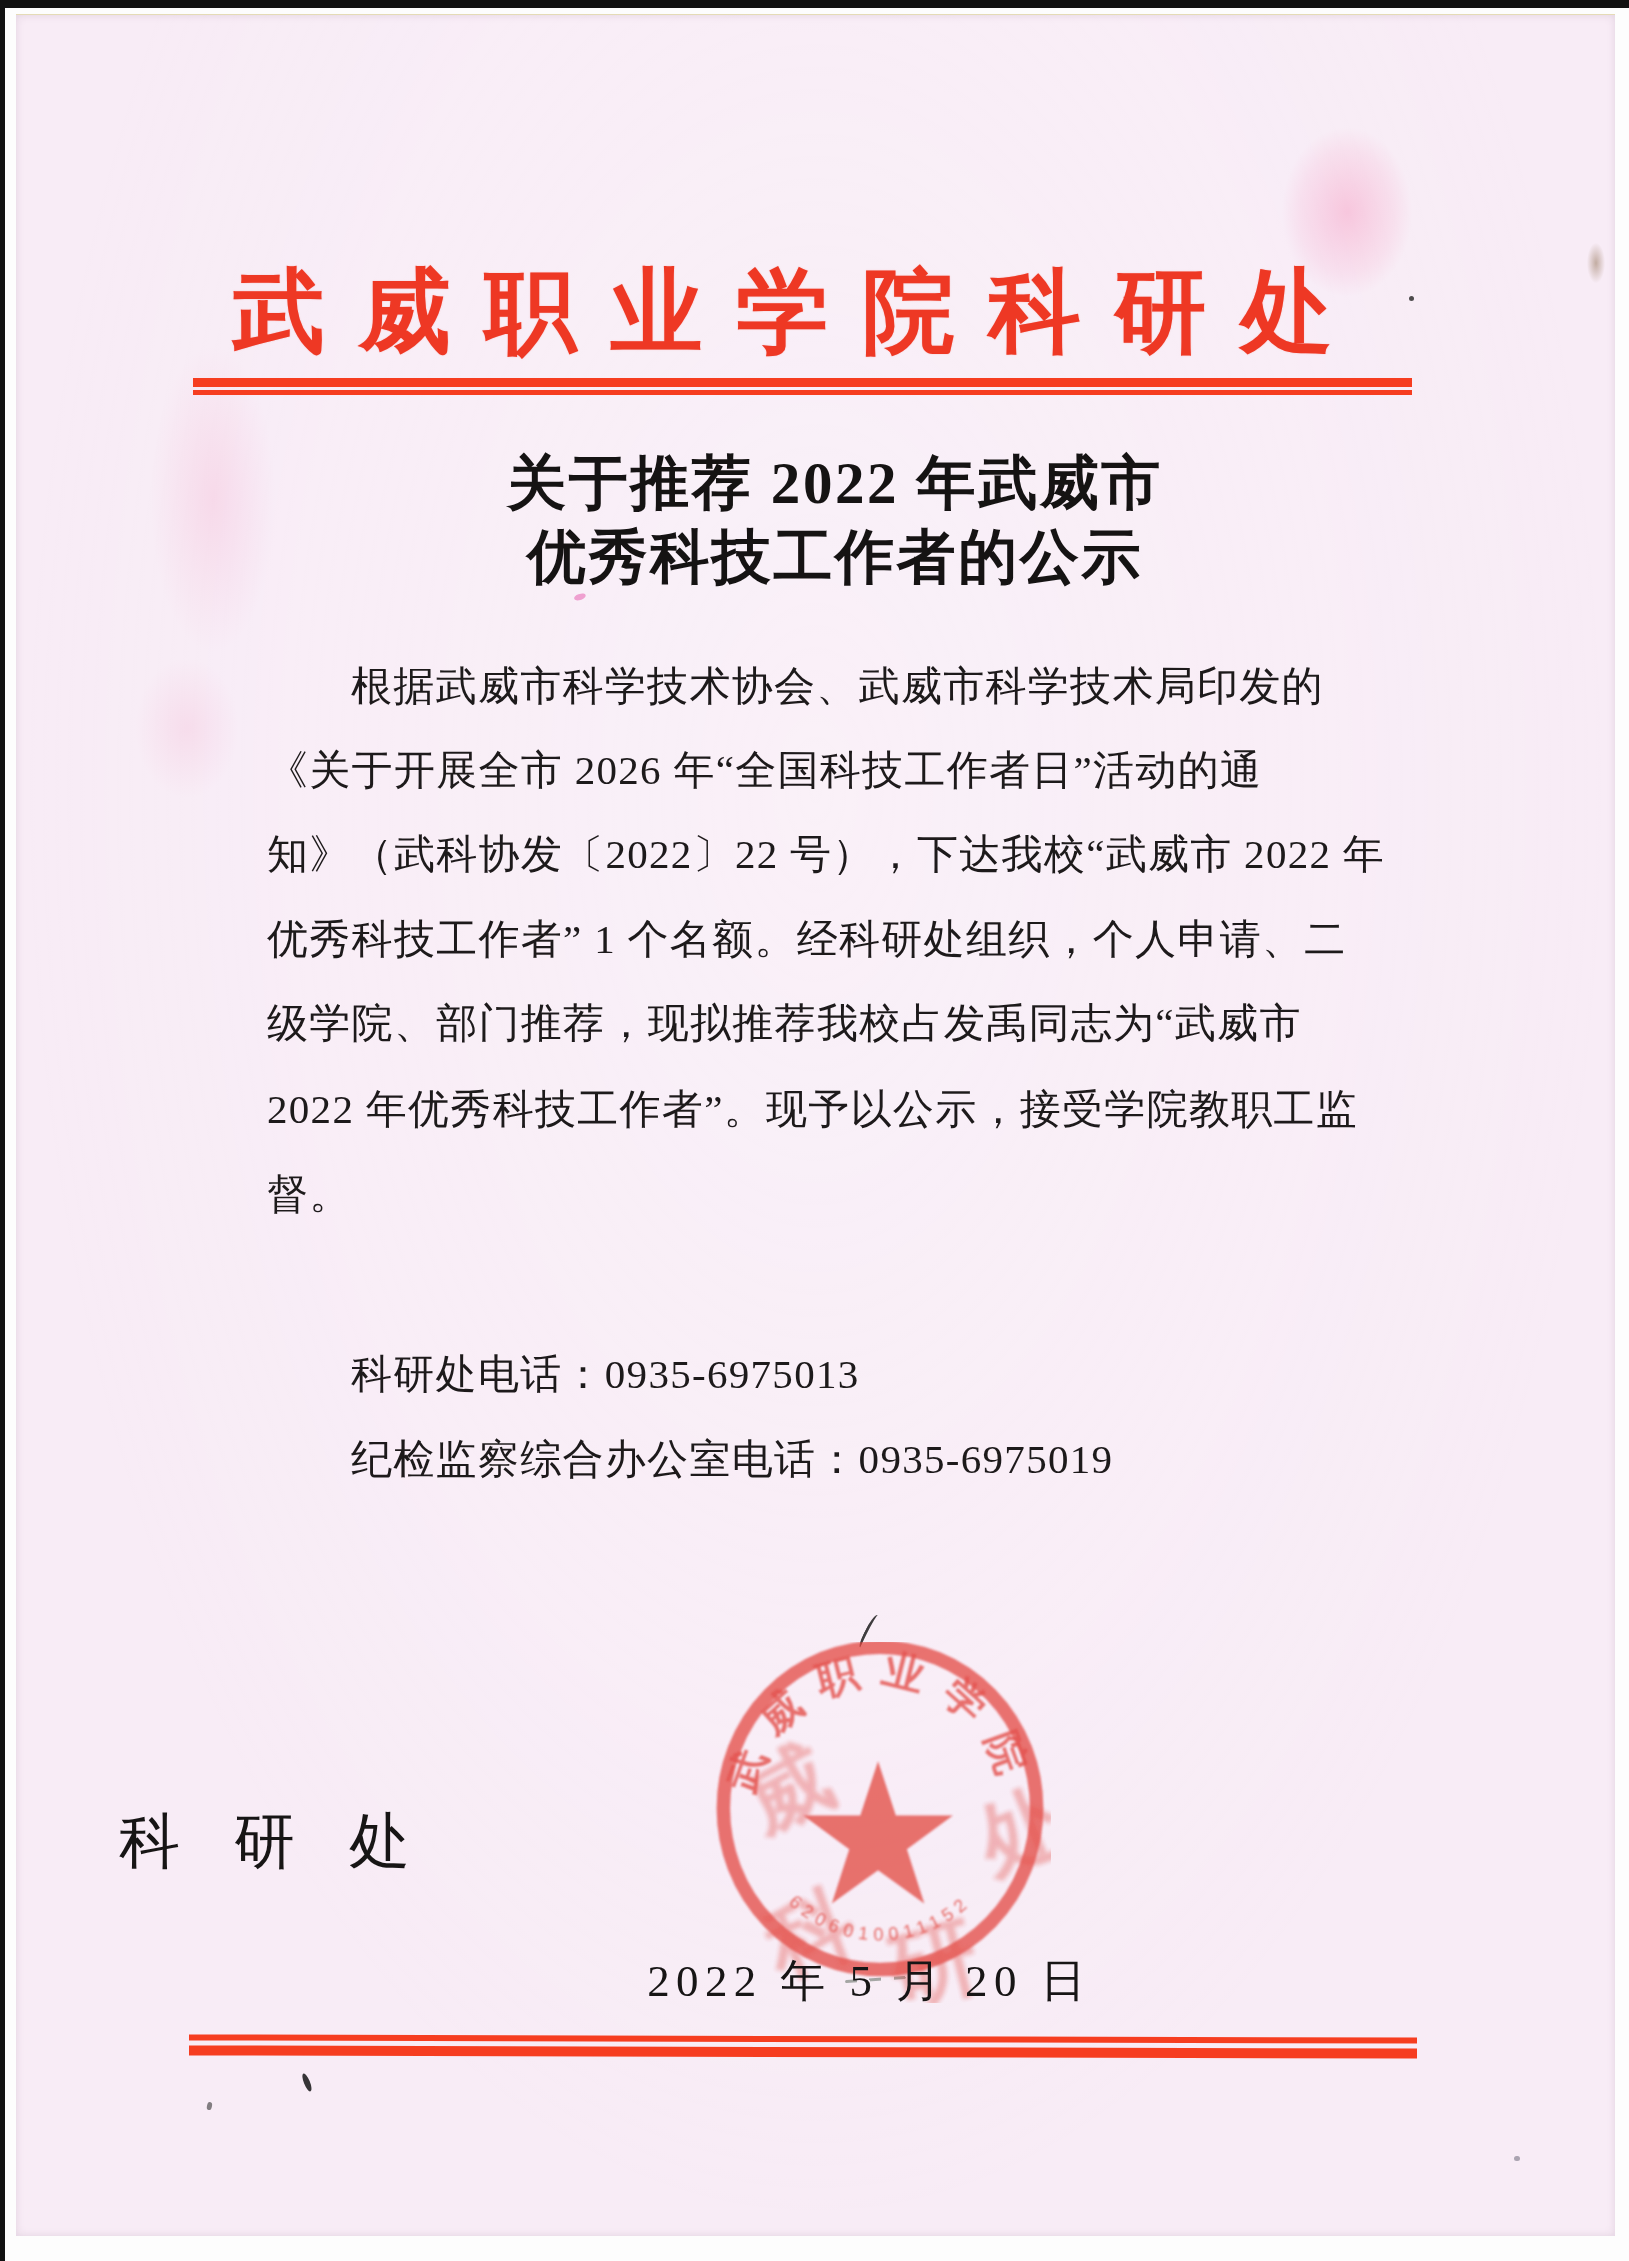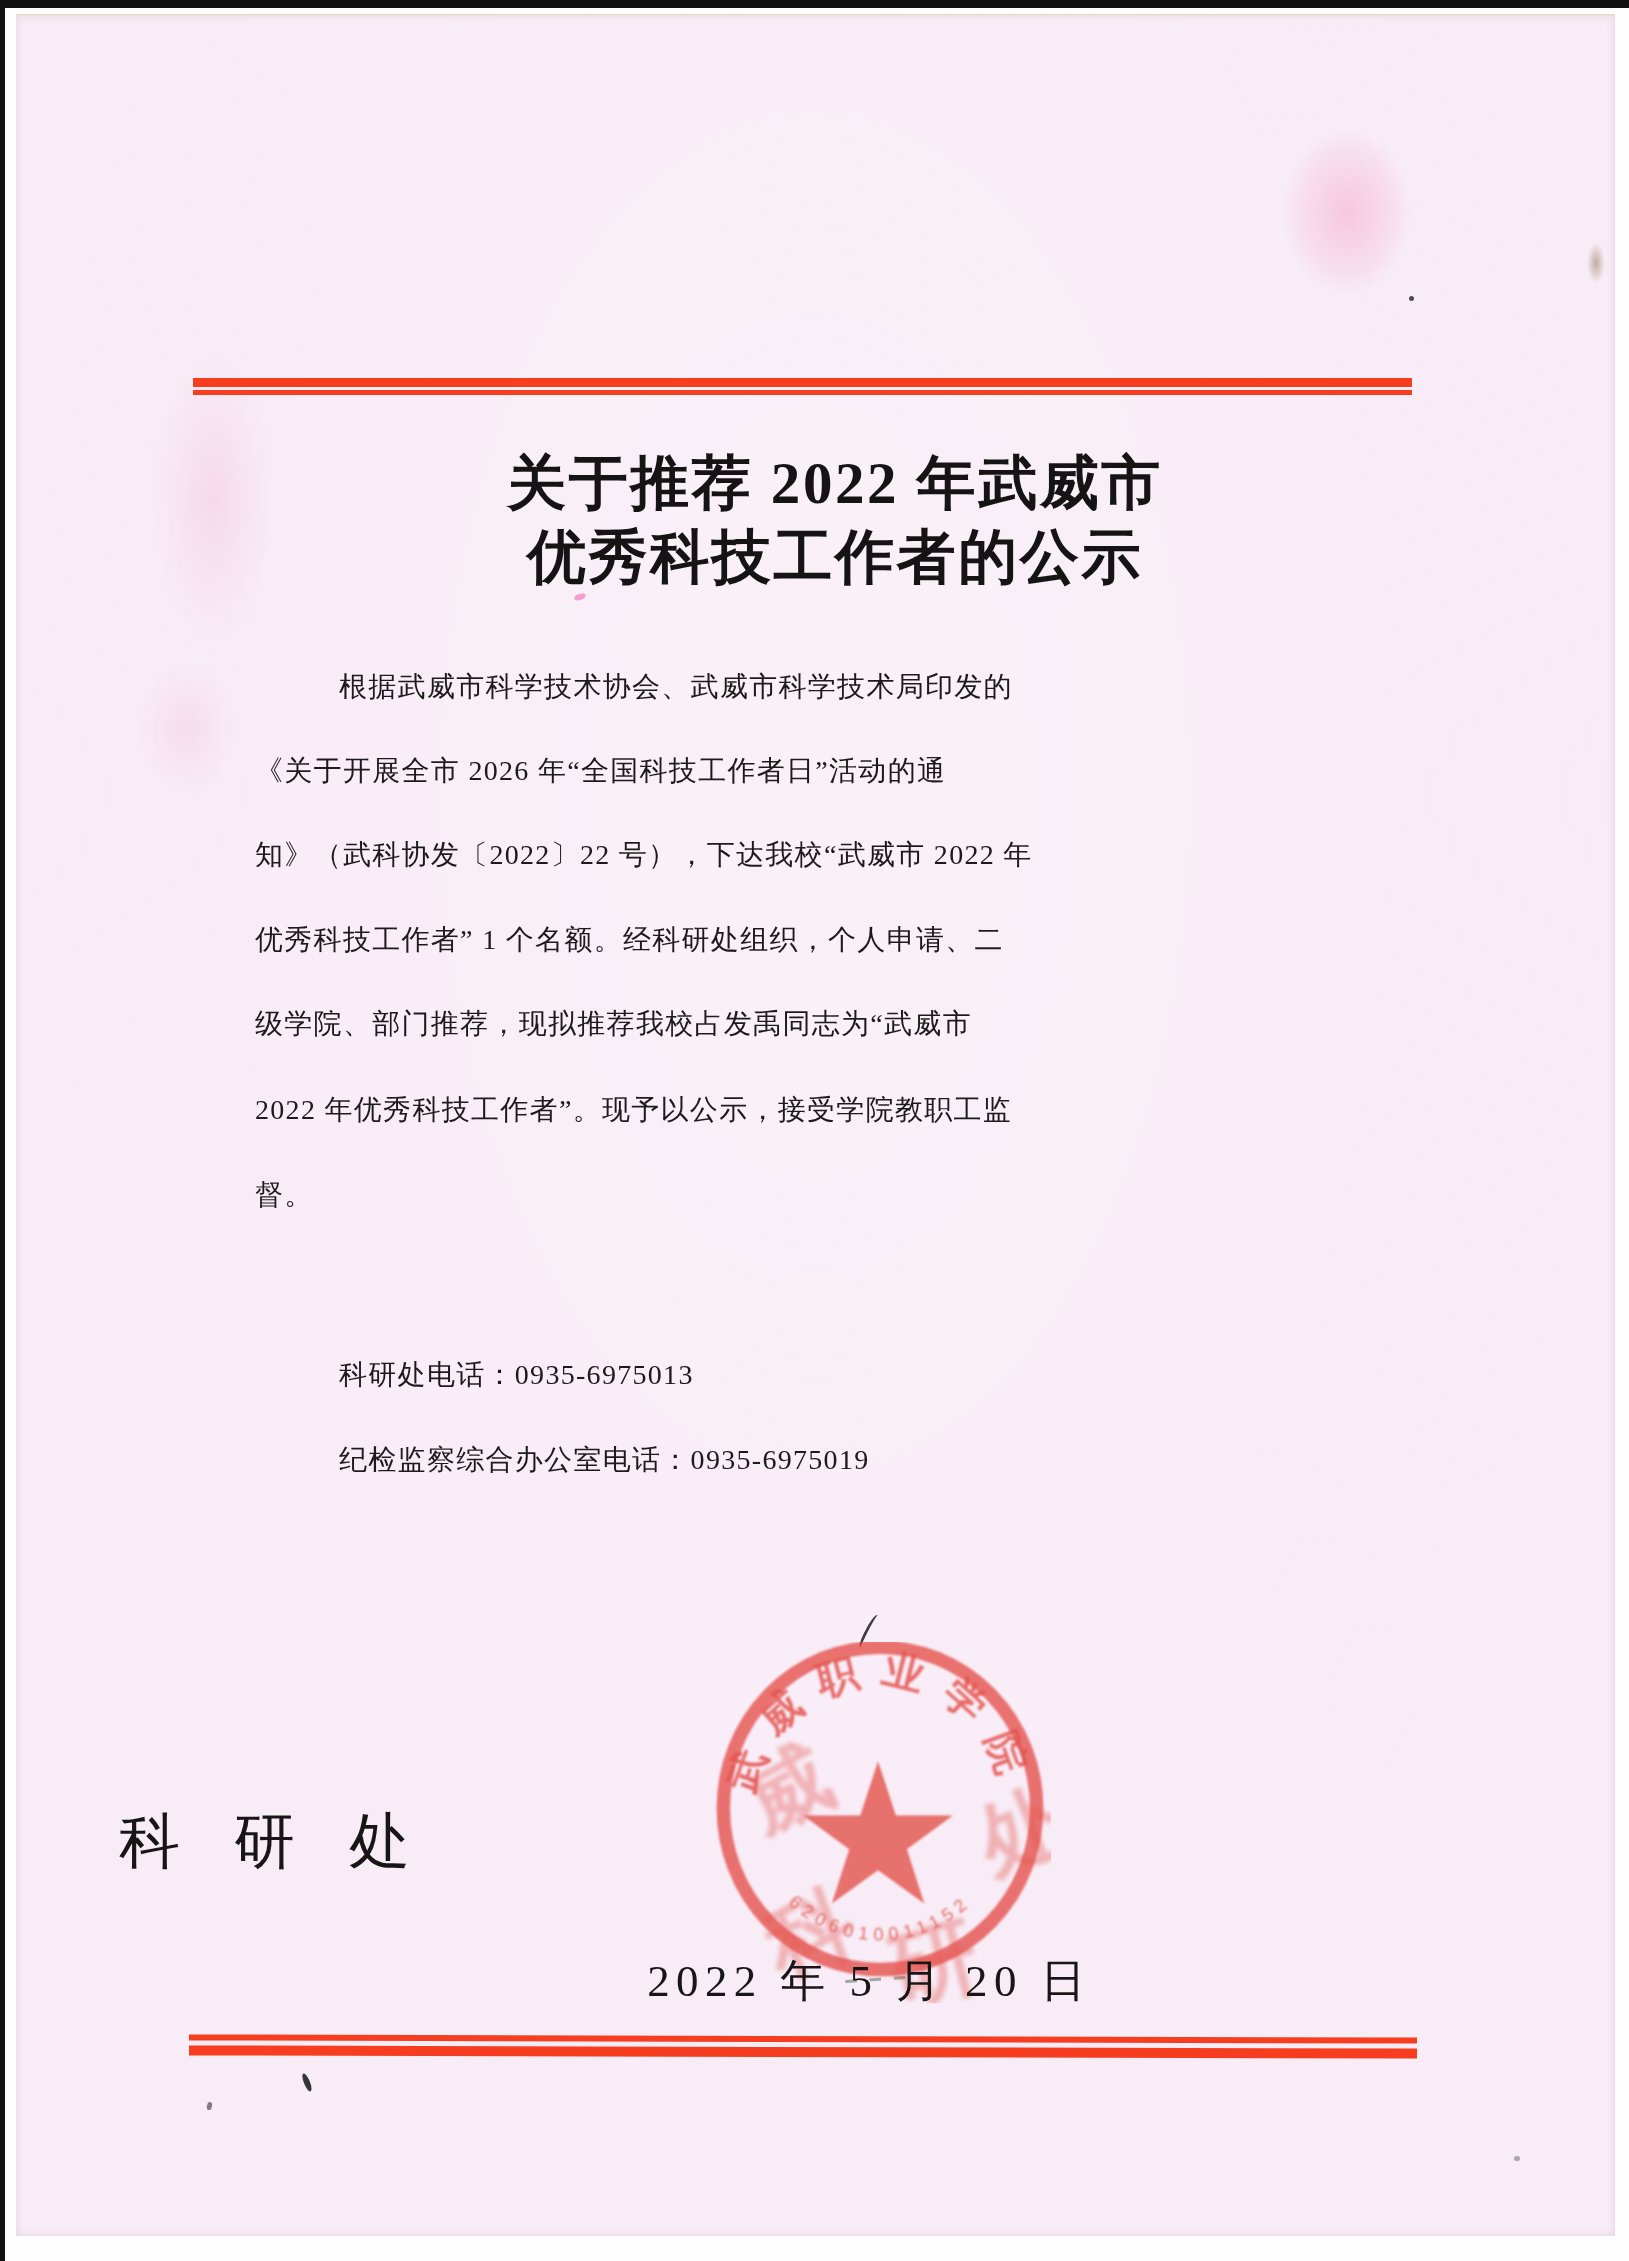--- a/index.html
+++ b/index.html
@@ -32,22 +32,22 @@
   
   .ntitle{
     position:absolute;left:0;width:100%;text-align:center;box-sizing:border-box;
     padding-left:39px;font-size:59px;font-weight:bold;color:#151313;
     line-height:70px;white-space:nowrap;letter-spacing:2.6px;
   }
   .ntitle-1{top:433px;text-align:center;}
   .ntitle-2{top:507px;}
   
   .bline{
-    position:absolute;left:239px;width:1141px;height:61px;
-    font-size:28px;color:#1d1a1b;line-height:59px;letter-spacing:1.3px;
+    position:absolute;left:251px;width:1141px;height:61px;
+    font-size:41px;color:#1d1a1b;line-height:59px;letter-spacing:1.3px;
     white-space:nowrap;
   }
   .indent{text-indent:84px;}
   
   .sig-office{
     position:absolute;top:1795px;left:0;width:100%;text-align:left;box-sizing:border-box;
     padding-left:103px;font-size:61px;color:#171515;letter-spacing:54px;
     line-height:64px;white-space:nowrap;z-index:6;
   }
   .sig-date{
@@ -88,20 +88,21 @@
   <div class="scan-mat"></div>
 
   <div class="paper">
 
     <div class="smudge sm-tr"></div>
     <div class="smudge sm-left"></div>
     <div class="smudge sm-left2"></div>
     <div class="smudge sm-title-dot"></div>
     <div class="smudge sm-brown"></div>
 
+    <div class="masthead">武威职业学院科研处</div>
     <div class="rule rule-thick-top"></div>
     <div class="rule rule-thin-top"></div>
 
     <div class="ntitle ntitle-1">关于推荐 2022 年武威市</div>
     <div class="ntitle ntitle-2">优秀科技工作者的公示</div>
 
     <div class="bline indent" style="top:642px">根据武威市科学技术协会、武威市科学技术局印发的</div>
     <div class="bline" style="top:726px">《关于开展全市 2026 年“全国科技工作者日”活动的通</div>
     <div class="bline" style="top:810px">知》（武科协发〔2022〕22 号），下达我校“武威市 2022 年</div>
     <div class="bline" style="top:895px">优秀科技工作者” 1 个名额。经科研处组织，个人申请、二</div>

